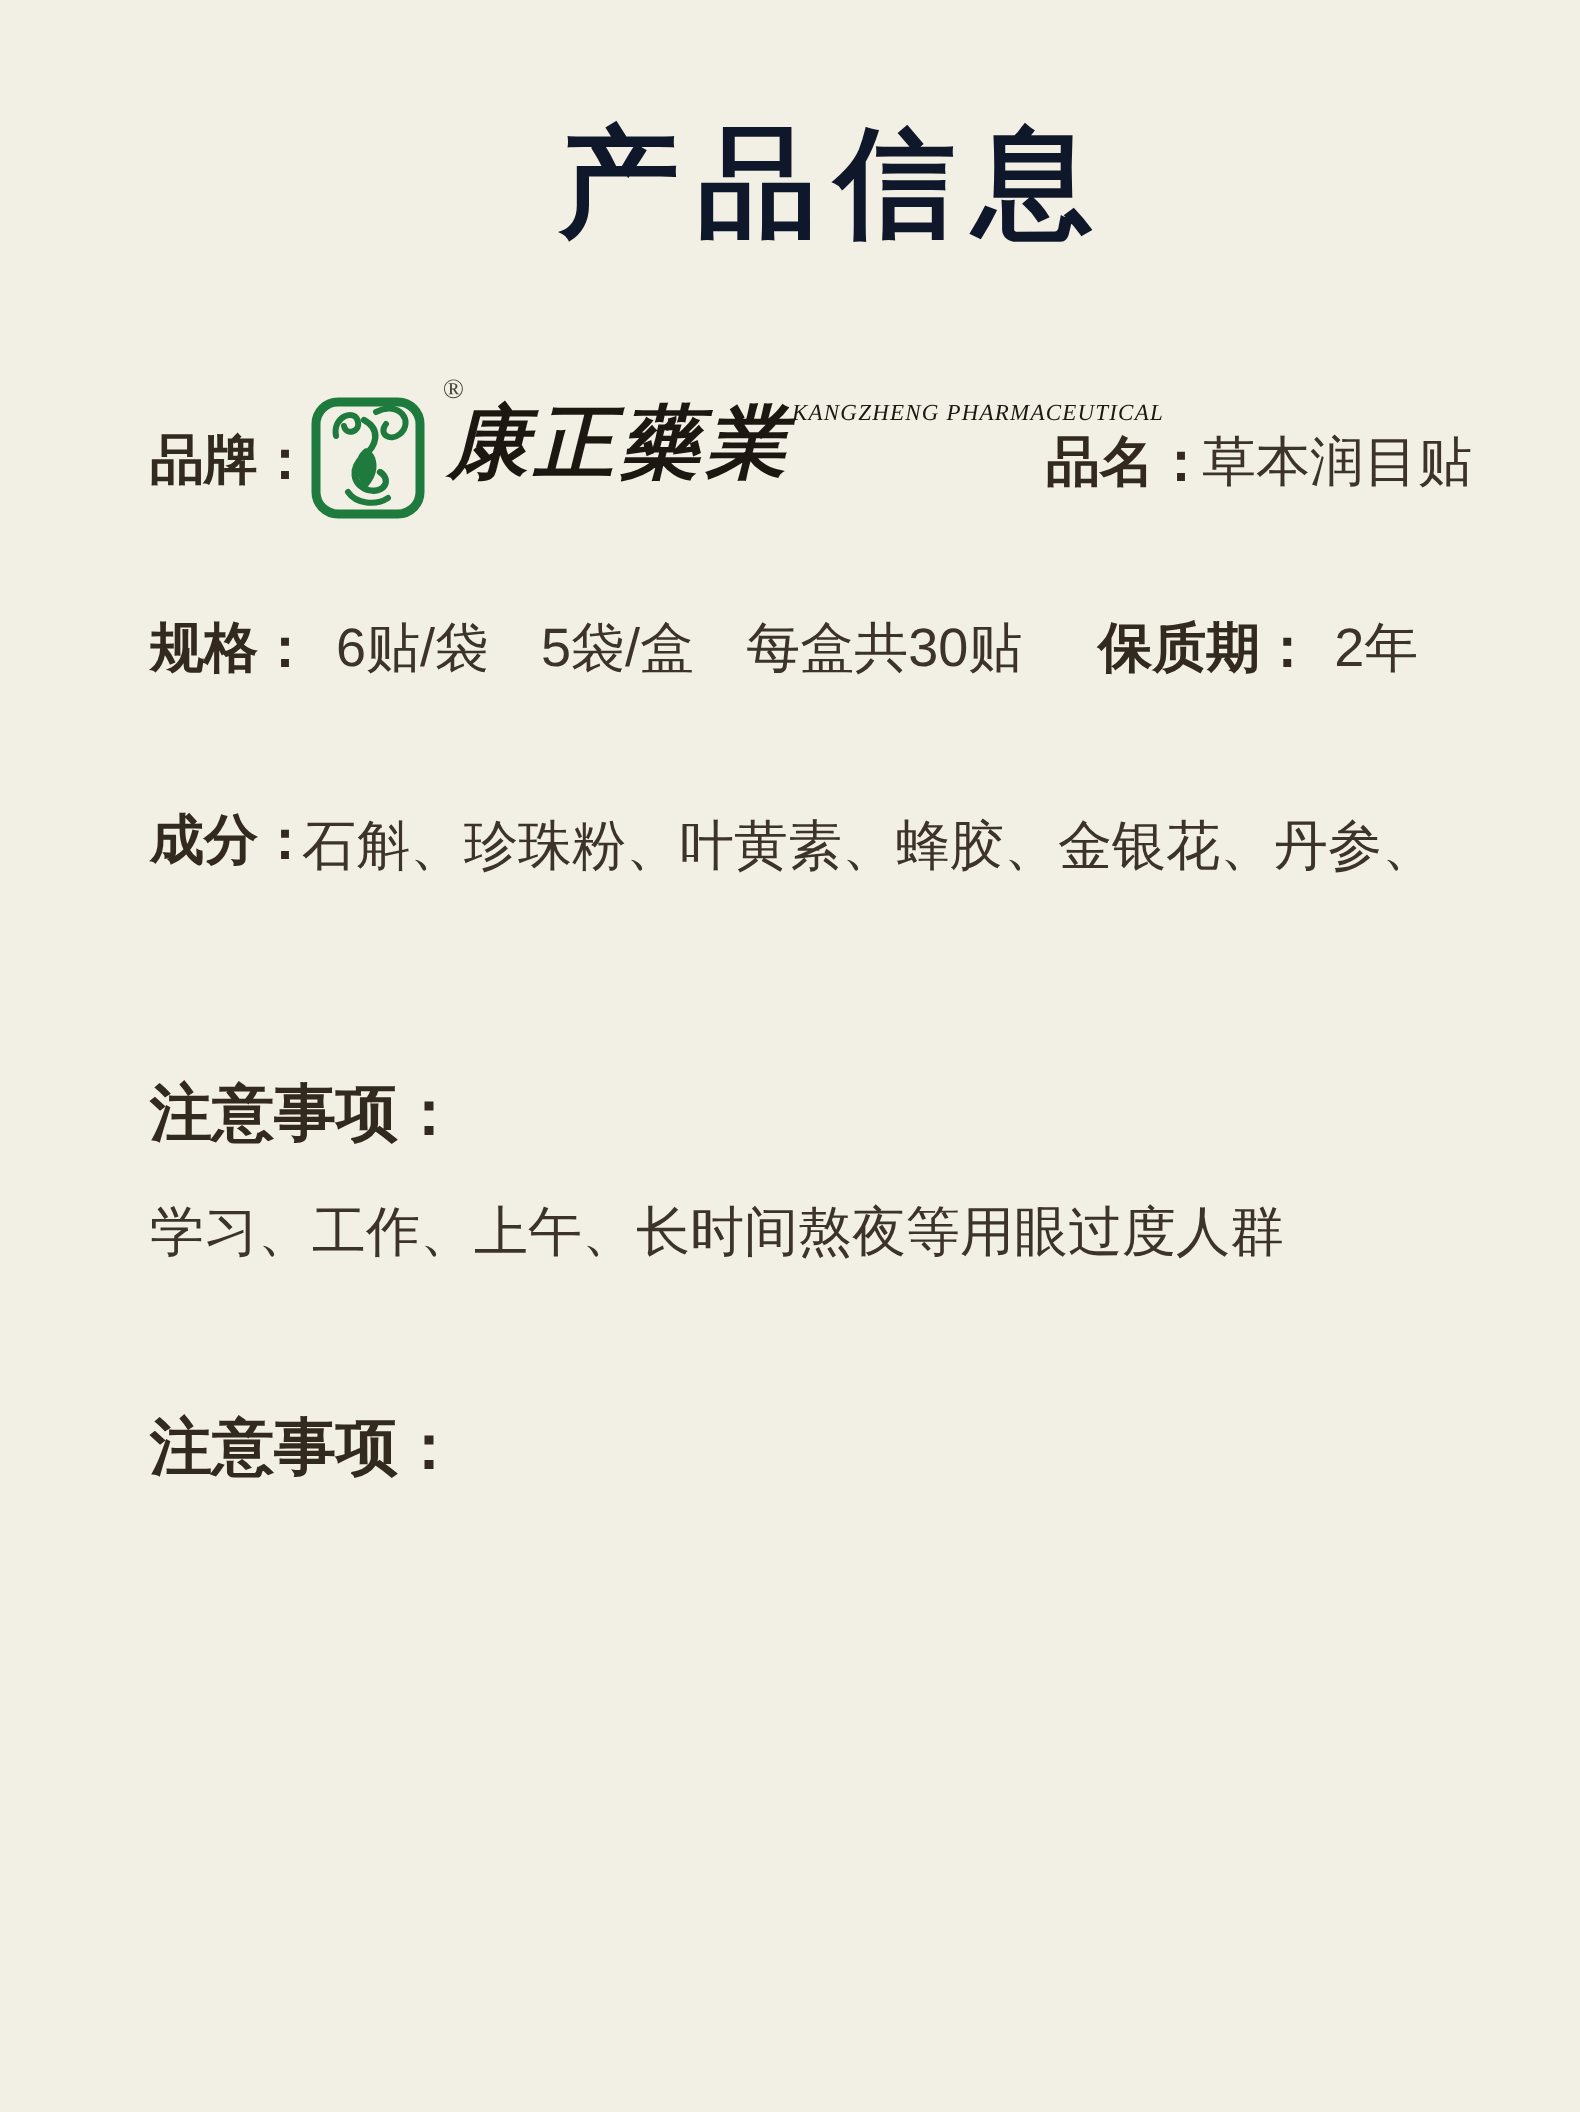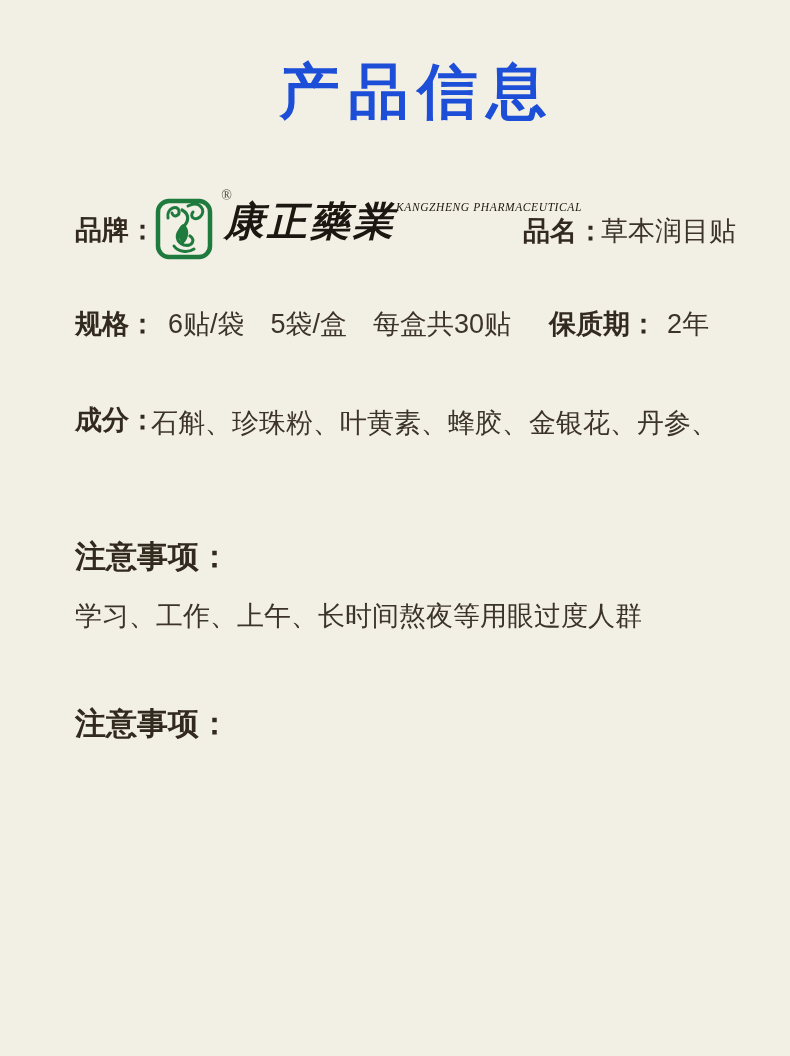--- a/index.html
+++ b/index.html
@@ -17,21 +17,21 @@
   .title {
     position: absolute;
     top: 52px;
     left: 0;
     width: 100%;
     text-align: center;
     font-size: 60px;
     font-weight: 800;
     letter-spacing: 9px;
     text-indent: 9px;
-    color: #1d4ed8;
+    color: #0f172a;
     white-space: nowrap;
     padding-left: 36px;
   }
   .label {
     font-size: 27px;
     font-weight: 700;
     color: #32291f;
     white-space: nowrap;
   }
   .value {

